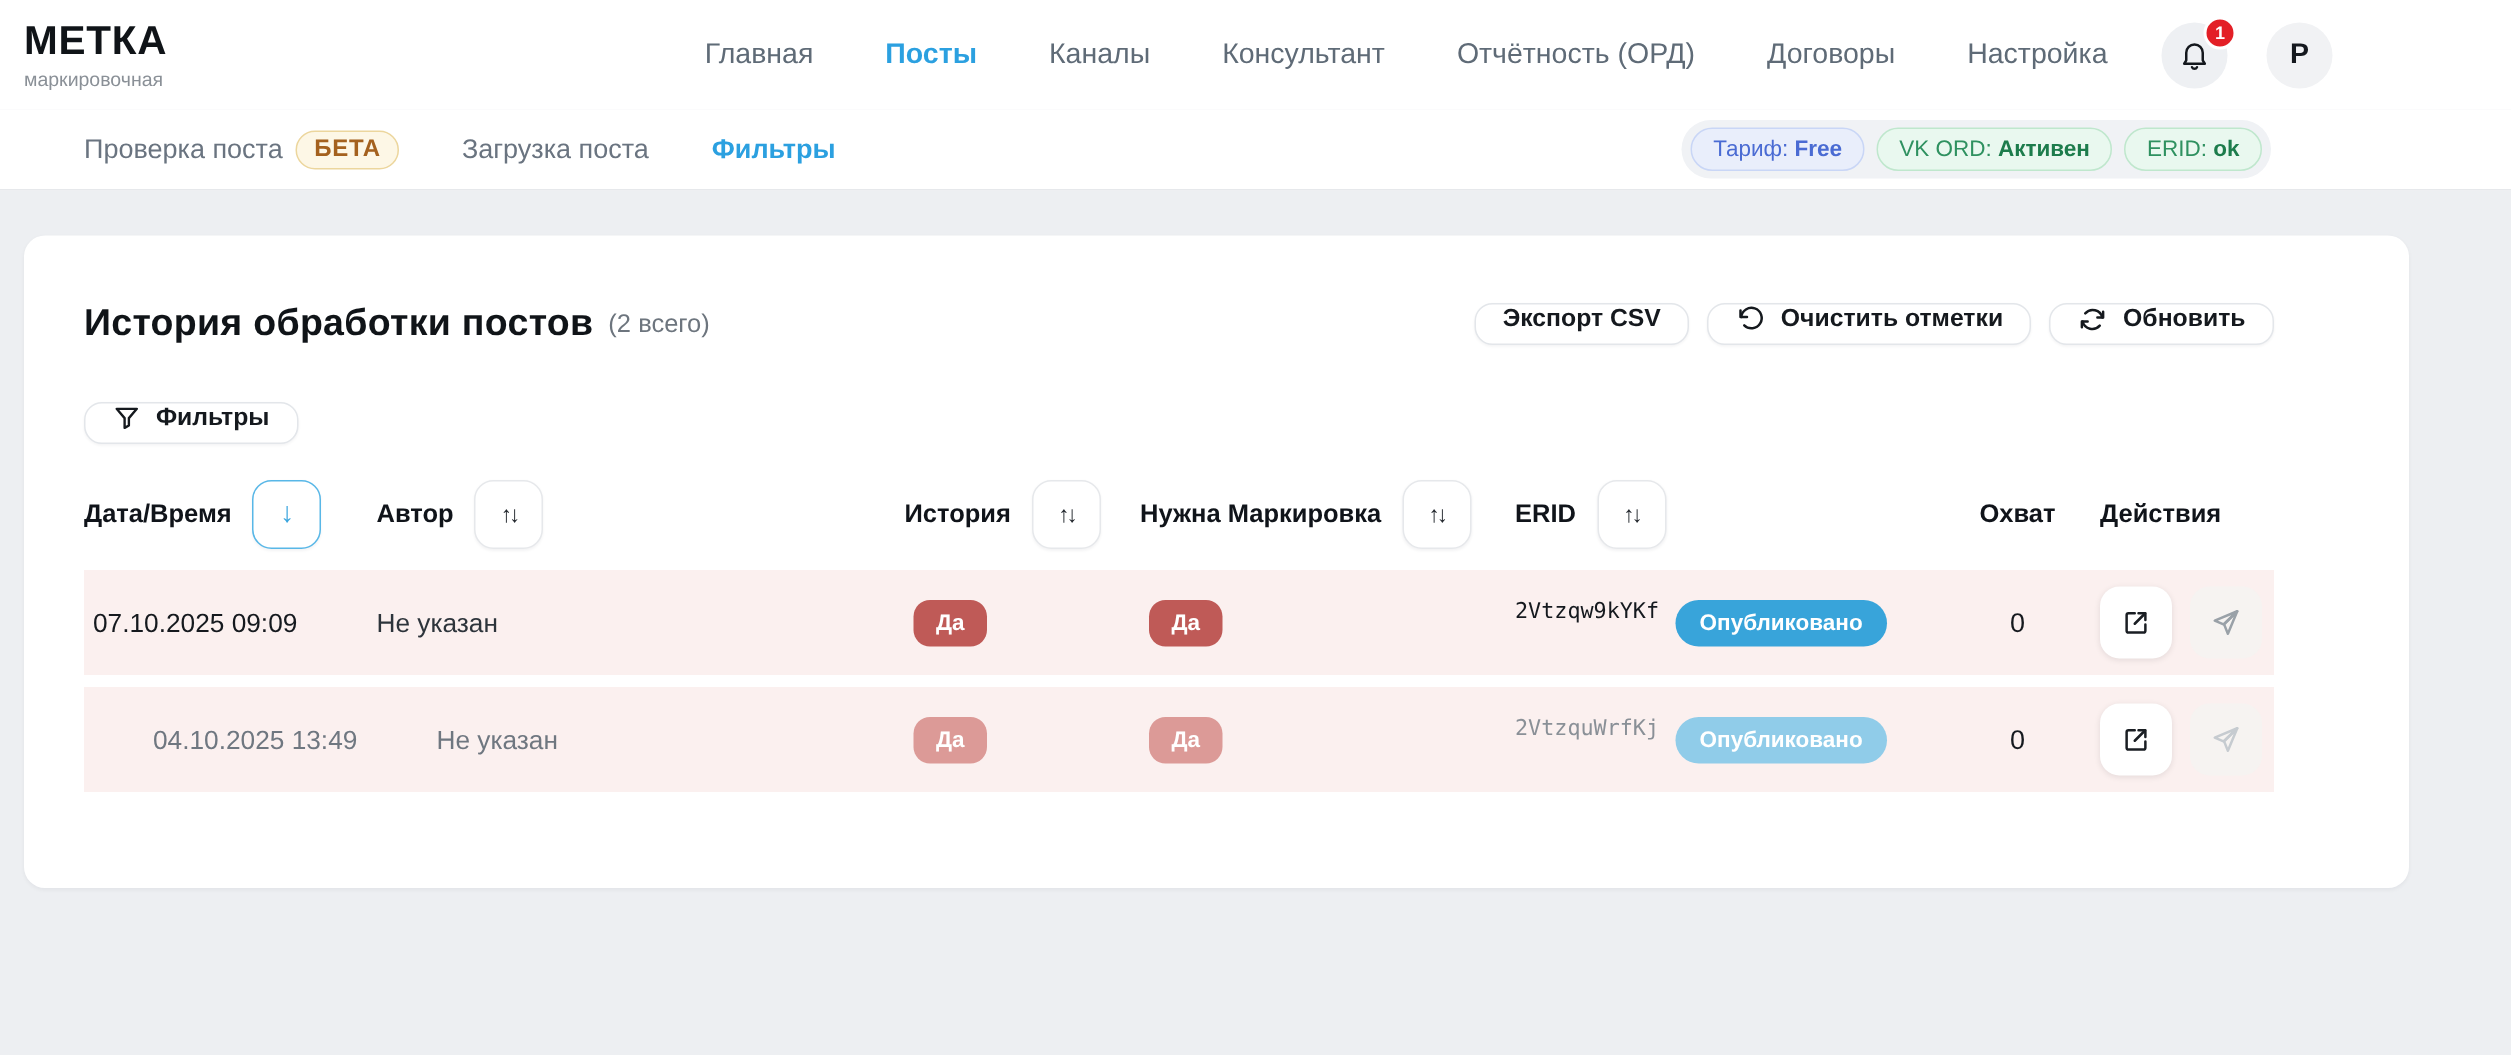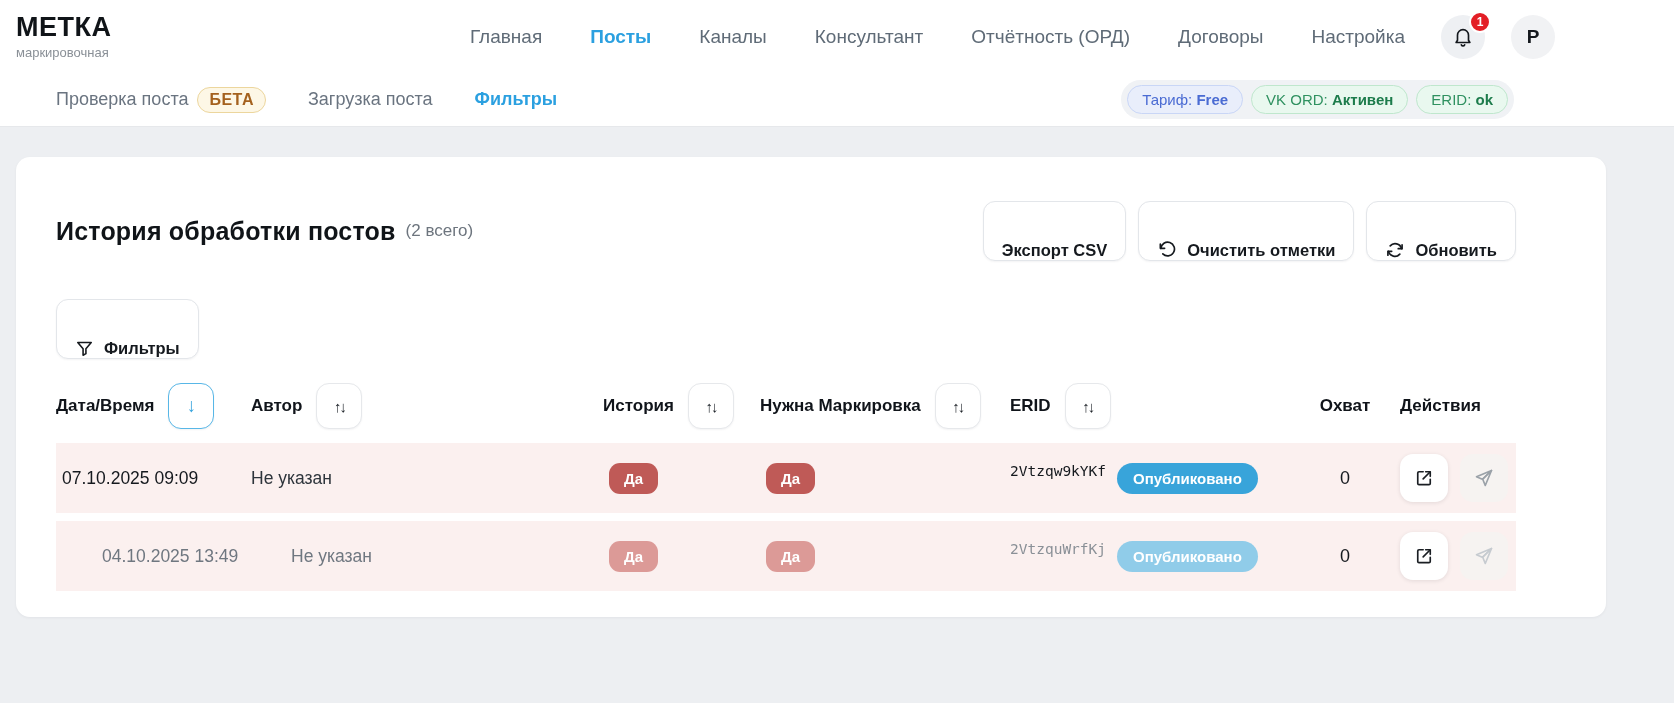--- a/index.html
+++ b/index.html
@@ -33,21 +33,21 @@
 
   
   .page { padding:0 68px 0 16px; }
   .banner { margin-top:41px; background:#e7ebf7; border:1px solid #dde3f4; border-radius:10px; padding:17px 20px; font-size:17.5px; font-weight:700; color:#1e3eaa; }
   .card { margin-top:30px; background:#fff; border-radius:14px; box-shadow:0 1px 3px rgba(20,24,30,.05); padding:44px 90px 18px 40px; min-height:435px; }
 
   .card-head { display:flex; align-items:center; }
   .card-title { font-size:25px; font-weight:800; color:#101418; letter-spacing:.2px; }
   .card-count { font-size:17px; color:#6d757e; margin-left:10px; font-weight:400; }
   .head-actions { margin-left:auto; display:flex; gap:12px; }
-  .btn { display:flex; align-items:flex-end; gap:10px; background:#fff; border:1px solid #e3e6ea; border-radius:12px; padding:0 18px; height:60px; font-size:16.5px; font-weight:700; color:#15191e; cursor:pointer; box-shadow:0 1px 2px rgba(20,24,30,.05); white-space:nowrap; font-family:inherit; }
+  .btn { display:flex; align-items:flex-start; gap:10px; background:#fff; border:1px solid #e3e6ea; border-radius:12px; padding:0 18px; height:28px; font-size:16.5px; font-weight:700; color:#15191e; cursor:pointer; box-shadow:0 1px 2px rgba(20,24,30,.05); white-space:nowrap; font-family:inherit; }
   .btn svg { flex:0 0 auto; }
 
   .filters-btn { margin-top:38px; }
 
   
   .table { margin-top:24px; }
   .thead, .trow { display:grid; grid-template-columns:195px 352px 157px 250px 280px 110px 1fr; align-items:center; }
   .thead { padding-bottom:14px; }
   .th { display:flex; align-items:center; font-size:17px; font-weight:700; color:#10141a; }
   .th .label { margin-right:14px; }

